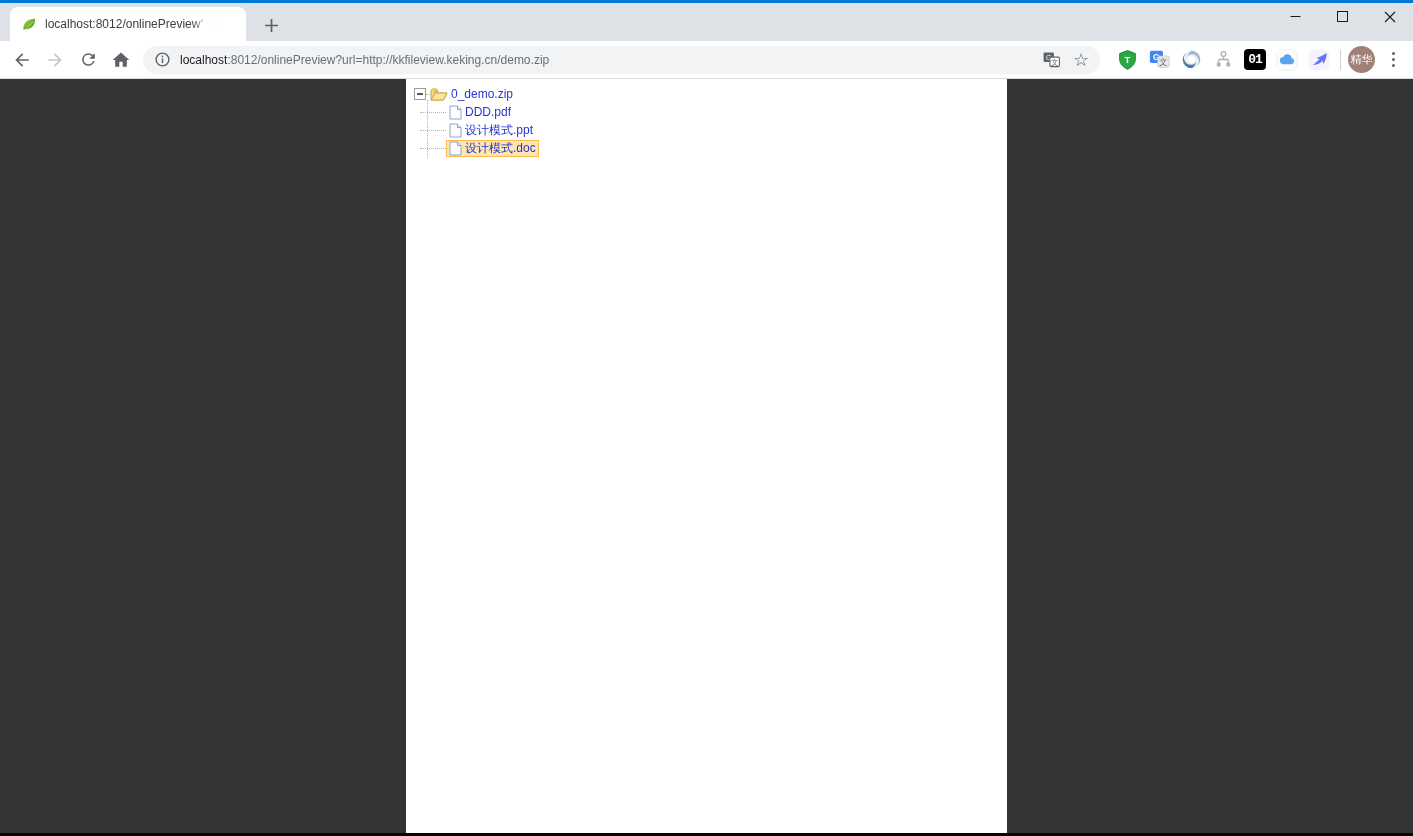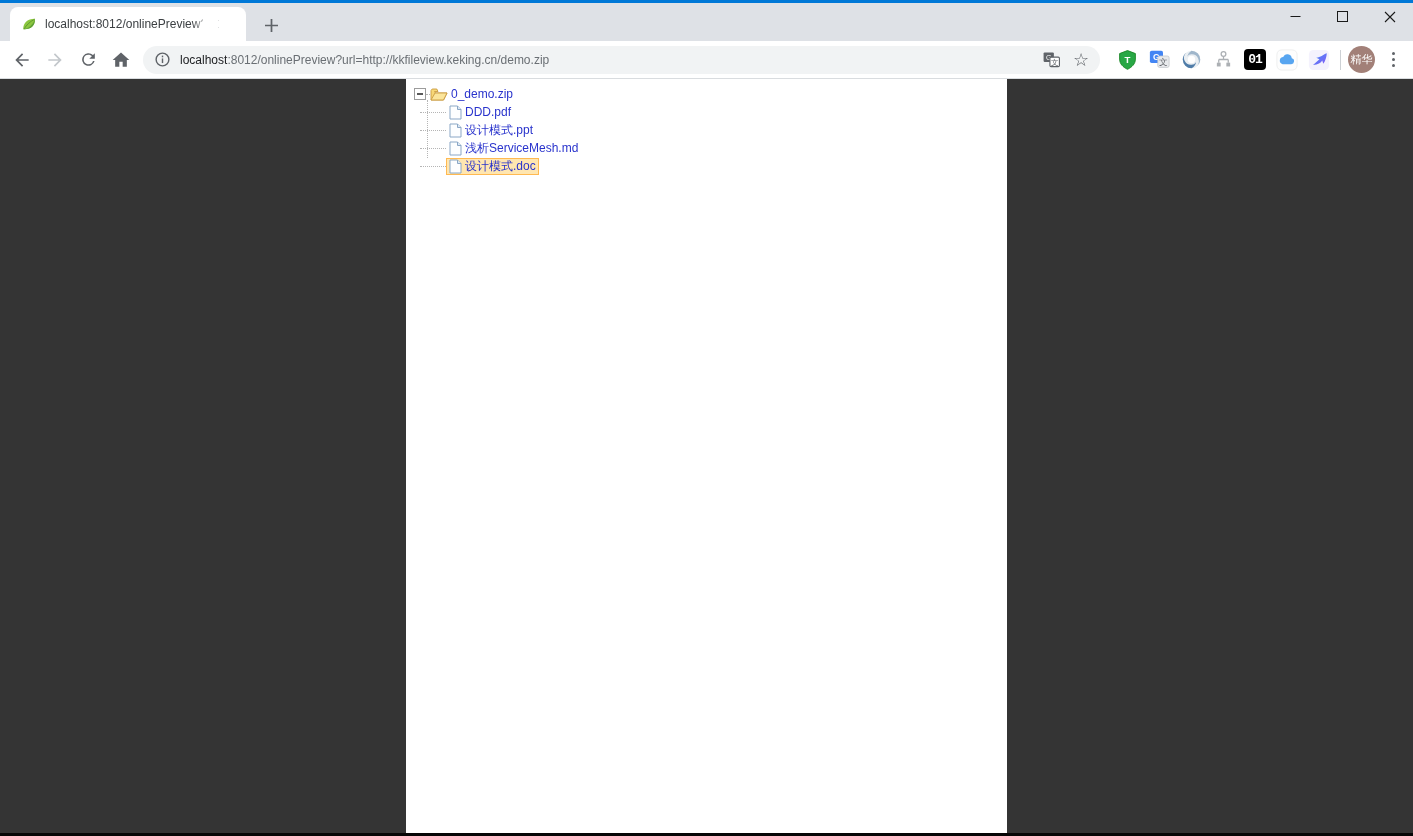--- a/index.html
+++ b/index.html
@@ -250,29 +250,20 @@
         <div class="trow child">
           <a class="node-link">
             <svg class="file-ico" width="13" height="15" viewBox="0 0 13 15">
               <path d="M1 1 h7.5 L12 4.5 V14 H1 Z" fill="#FDFEFF" stroke="#8AA7C6" stroke-width="1"></path>
               <path d="M8.5 1 V4.5 H12" fill="#DCE9F5" stroke="#8AA7C6" stroke-width="1"></path>
             </svg>
             <span>设计模式.ppt</span>
           </a>
         </div>
         <div class="trow child">
-          <a class="node-link">
-            <svg class="file-ico" width="13" height="15" viewBox="0 0 13 15">
-              <path d="M1 1 h7.5 L12 4.5 V14 H1 Z" fill="#FDFEFF" stroke="#8AA7C6" stroke-width="1"></path>
-              <path d="M8.5 1 V4.5 H12" fill="#DCE9F5" stroke="#8AA7C6" stroke-width="1"></path>
-            </svg>
-            <span>浅析ServiceMesh.md</span>
-          </a>
-        </div>
-        <div class="trow child">
           <a class="node-link selected">
             <svg class="file-ico" width="13" height="15" viewBox="0 0 13 15">
               <path d="M1 1 h7.5 L12 4.5 V14 H1 Z" fill="#FDFEFF" stroke="#8AA7C6" stroke-width="1"></path>
               <path d="M8.5 1 V4.5 H12" fill="#DCE9F5" stroke="#8AA7C6" stroke-width="1"></path>
             </svg>
             <span>设计模式.doc</span>
           </a>
         </div>
       </div>
 

